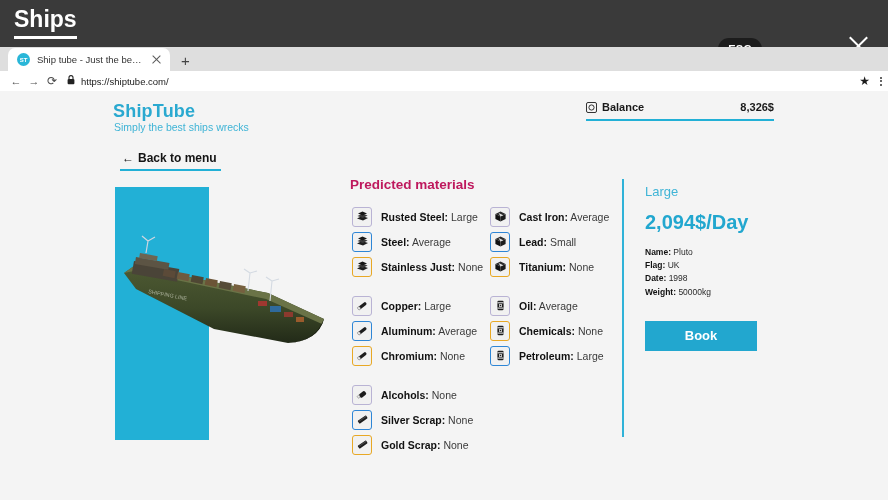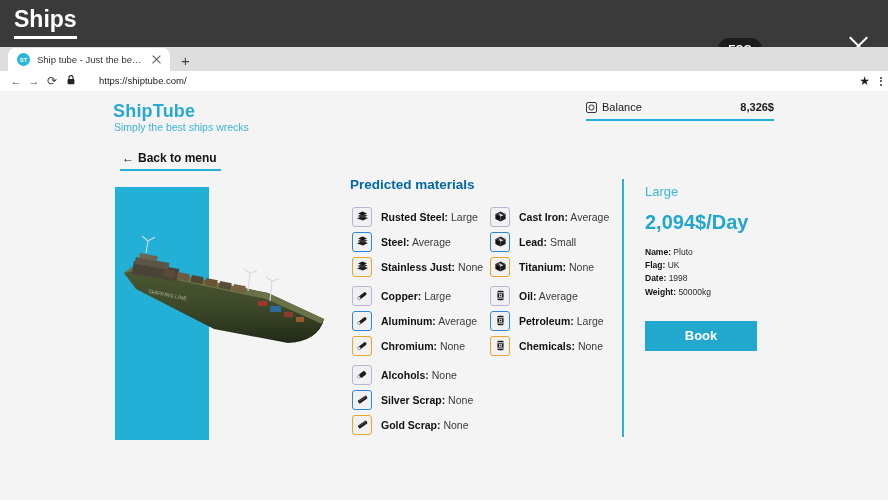--- a/index.html
+++ b/index.html
@@ -107,21 +107,21 @@
     padding: 0 6px 0 7px;
     gap: 0;
   }
   .nav-ico {
     width: 18px; font-size: 11px; color: #4d4d4d;
     text-align: center; line-height: 1;
   }
   .nav-ico.reload { font-size: 12px; }
   .omnibox {
     flex: 1 1 auto;
-    display: flex; align-items: flex-start; gap: 24px;
+    display: flex; align-items: center; gap: 6px;
     margin-left: 6px;
   }
   .lock-ico { font-size: 9px; color: #333; }
   .url-text { font-size: 9.5px; color: #202020; }
   .nav-right { display: flex; align-items: center; gap: 10px; margin-left: auto; }
   .star-ico { font-size: 12px; color: #1b1b1b; }
   .kebab { display:flex; flex-direction:column; gap:1.5px; }
   .kebab i { width:2px; height:2px; background:#333; border-radius:50%; display:block; }
 
   
@@ -146,21 +146,21 @@
     border-bottom: 2px solid #22b0d6;
     padding-bottom: 6px;
     display: flex; align-items: center;
   }
   .coin-ico {
     width: 11px; height: 11px;
     border: 1.4px solid #333; border-radius: 2px;
     display: flex; align-items: center; justify-content: center;
     font-size: 6px; color: #333; margin-right: 5px;
   }
-  .balance-label { font-size: 11px; font-weight: 400; color: #1a1a1a; }
+  .balance-label { font-size: 11px; font-weight: 700; color: #1a1a1a; }
   .balance-value { font-size: 11px; font-weight: 700; color: #1a1a1a; margin-left: auto; }
 
   .back-menu {
     position: absolute; left: 120px; top: 60px;
     border-bottom: 2.5px solid #22b0d6;
     padding: 0 4px 4px 2px;
     font-size: 12px; font-weight: 700; color: #141414;
   }
   .back-menu .arrow { margin-right: 4px; font-weight: 400; }
 
@@ -172,30 +172,30 @@
   }
   .ship-art {
     position: absolute; left: 118px; top: 140px;
     width: 230px; height: 140px;
     pointer-events: none;
   }
 
   
   .materials-head {
     position: absolute; left: 350px; top: 86px;
-    font-size: 13.5px; font-weight: 700; color: #0369a1;
+    font-size: 13.5px; font-weight: 700; color: #be185d;
   }
   .mat-col { position: absolute; }
   .mat-col.c1 { left: 352px; top: 113px; }
   .mat-col.c2 { left: 490px; top: 113px; }
   .mat-row {
     display: flex; align-items: center;
     height: 25px; margin-bottom: 0px;
   }
-  .mat-row.gap { margin-top: 4px; }
+  .mat-row.gap { margin-top: 14px; }
   .mat-ico {
     width: 20px; height: 20px;
     border-radius: 3px;
     border: 1.6px solid #b9b3d4;
     background: #f1f1f1;
     display:flex; align-items:center; justify-content:center;
     flex: 0 0 auto;
     margin-right: 9px;
   }
   .mat-ico.t-blue { border-color: #2e86d6; }
@@ -459,42 +459,42 @@
             <rect x="3.4" y="1.8" width="6.2" height="9.4" rx="1.1" fill="#1d1d1d"></rect>
             <rect x="3.4" y="3.3" width="6.2" height="1" fill="#f0f0f0"></rect>
             <rect x="3.4" y="8.6" width="6.2" height="1" fill="#f0f0f0"></rect>
             <rect x="5.1" y="5.1" width="2.8" height="2.8" fill="#f0f0f0"></rect>
             <rect x="5.8" y="5.8" width="1.4" height="1.4" fill="#1d1d1d"></rect>
           </svg>
         </div>
         <div class="mat-text"><b>Oil:</b> Average</div>
       </div>
       <div class="mat-row">
-        <div class="mat-ico t-blue">
+        <div class="mat-ico t-gold">
           <svg width="13" height="13" viewBox="0 0 13 13">
             <rect x="3.4" y="1.8" width="6.2" height="9.4" rx="1.1" fill="#1d1d1d"></rect>
             <rect x="3.4" y="3.3" width="6.2" height="1" fill="#f0f0f0"></rect>
             <rect x="3.4" y="8.6" width="6.2" height="1" fill="#f0f0f0"></rect>
             <rect x="5.1" y="5.1" width="2.8" height="2.8" fill="#f0f0f0"></rect>
             <rect x="5.8" y="5.8" width="1.4" height="1.4" fill="#1d1d1d"></rect>
           </svg>
         </div>
-        <div class="mat-text"><b>Petroleum:</b> Large</div>
-      </div>
-      <div class="mat-row">
-        <div class="mat-ico t-gold">
+        <div class="mat-text"><b>Chemicals:</b> None</div>
+      </div>
+      <div class="mat-row">
+        <div class="mat-ico t-blue">
           <svg width="13" height="13" viewBox="0 0 13 13">
             <rect x="3.4" y="1.8" width="6.2" height="9.4" rx="1.1" fill="#1d1d1d"></rect>
             <rect x="3.4" y="3.3" width="6.2" height="1" fill="#f0f0f0"></rect>
             <rect x="3.4" y="8.6" width="6.2" height="1" fill="#f0f0f0"></rect>
             <rect x="5.1" y="5.1" width="2.8" height="2.8" fill="#f0f0f0"></rect>
             <rect x="5.8" y="5.8" width="1.4" height="1.4" fill="#1d1d1d"></rect>
           </svg>
         </div>
-        <div class="mat-text"><b>Chemicals:</b> None</div>
+        <div class="mat-text"><b>Petroleum:</b> Large</div>
       </div>
     </div>
 
   <div class="v-divider"></div>
 
   <div class="detail">
     <div class="detail-size">Large</div>
     <div class="detail-price">2,094$/Day</div>
     <div class="detail-specs">
         <div><b>Name:</b> Pluto</div>

